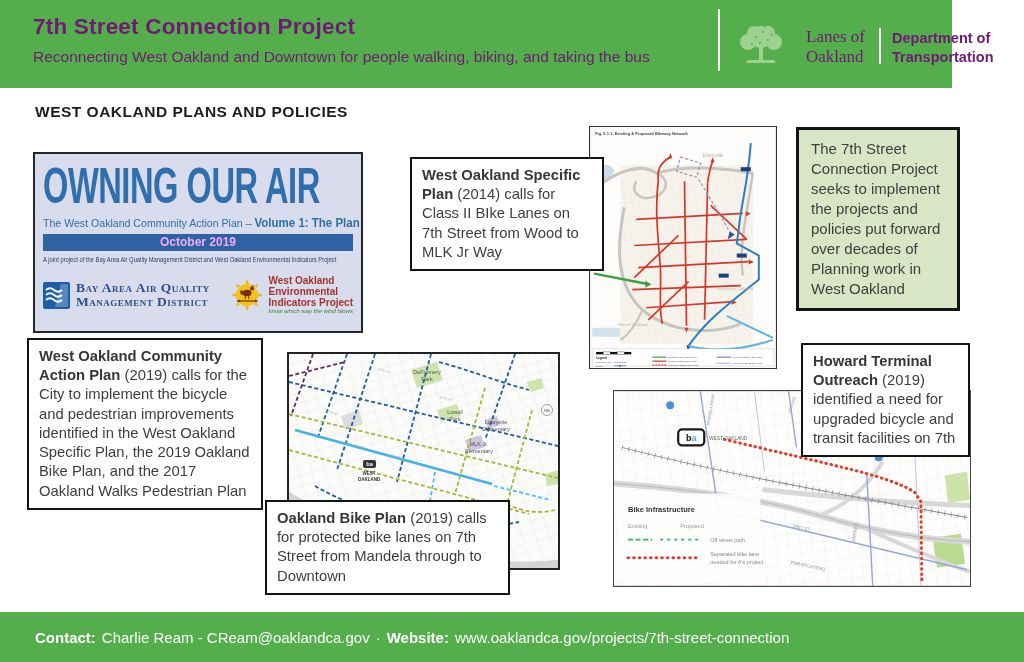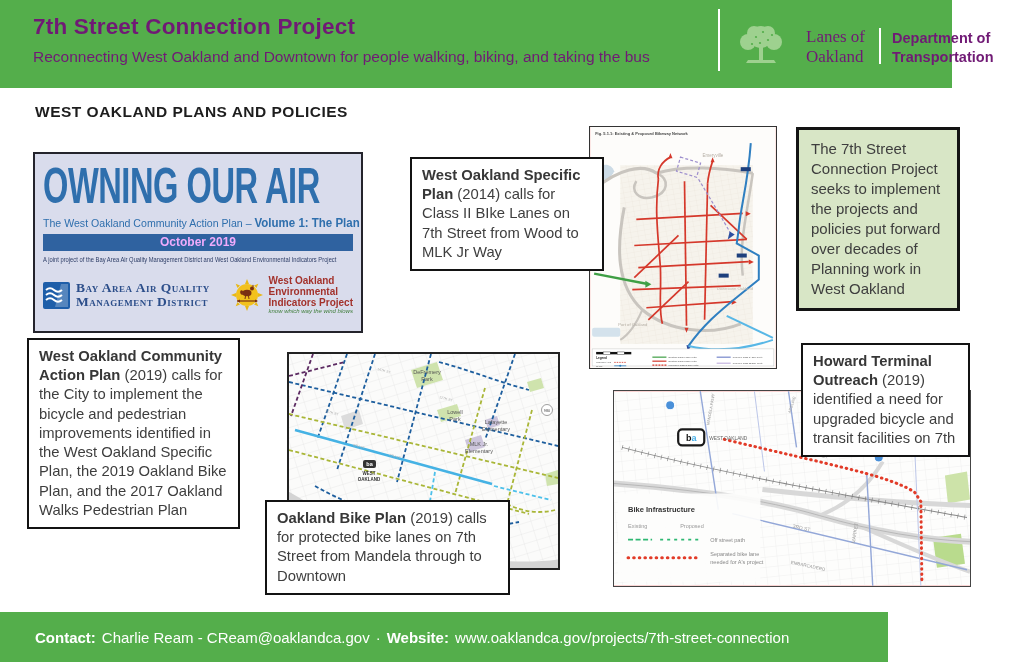--- a/index.html
+++ b/index.html
@@ -29,33 +29,33 @@
   .doc-joint { margin-top:5px; font-size:6.6px; color:#2d3d66; white-space:nowrap; transform:scaleX(.88); transform-origin:0 0; }
   .doc-logos { display:flex; align-items:center; margin-top:13px; }
   .baaqmd { display:flex; align-items:center; gap:6px; }
   .baaqmd-text { font-family:"Liberation Serif", serif; font-variant:small-caps; font-weight:bold; font-size:13.5px; letter-spacing:.5px; color:#2c4e8a; line-height:1.05; }
   .woeip { display:flex; align-items:center; gap:5px; margin-left:auto; }
   .woeip-text { font-size:10px; font-weight:bold; color:#a3322c; line-height:1.08; }
   .woeip-tag { font-size:6px; font-weight:normal; font-style:italic; color:#3f7d3a; }
   
   .callout { position:absolute; background:#fff; border:2px solid #131313; padding:7px 10px; font-size:14.8px; line-height:1.3; color:#3e3e3e; z-index:3; }
   .callout b { font-weight:bold; color:#373737; }
-  #box-wocap  { left:27px;  top:338px; width:213px; }
+  #box-wocap  { left:27px;  top:338px; width:236px; }
   #box-wosp   { left:410px; top:157px; width:194px; }
   #box-obp    { left:265px; top:500px; width:245px; }
   #box-howard { left:801px; top:343px; width:169px; }
   .note { position:absolute; left:796px; top:127px; width:164px; background:#d8e6c6; border:3px solid #131313; padding:9px 12px; font-size:15px; line-height:1.33; color:#3e3e3e; z-index:2; }
   
   .map { position:absolute; background:#ef4444; z-index:1; }
   .map svg { display:block; width:100%; height:100%; }
   #map-bikeway { left:589px; top:126px; width:188px; height:243px; border:1.5px solid #333; }
   #map-bikeplan { left:287px; top:352px; width:273px; height:218px; border:2px solid #222; }
   #map-howard { left:613px; top:390px; width:358px; height:197px; border:1.5px solid #444; }
   
-  .bottombar { position:absolute; left:0; bottom:0; width:888px; height:50px; background:#54ae4b; color:#fff; display:flex; align-items:center; padding-left:35px; font-size:15px; z-index:5; }
+  .bottombar { position:absolute; left:0; bottom:0; width:1024px; height:50px; background:#54ae4b; color:#fff; display:flex; align-items:center; padding-left:35px; font-size:15px; z-index:5; }
   .bottombar b { font-weight:bold; }
   .bottombar span { margin-right:6px; }
 </style>
 </head>
 <body>
 
 <div class="slide">
 
   <header class="topbar">
     <h1>7th Street Connection Project</h1>

